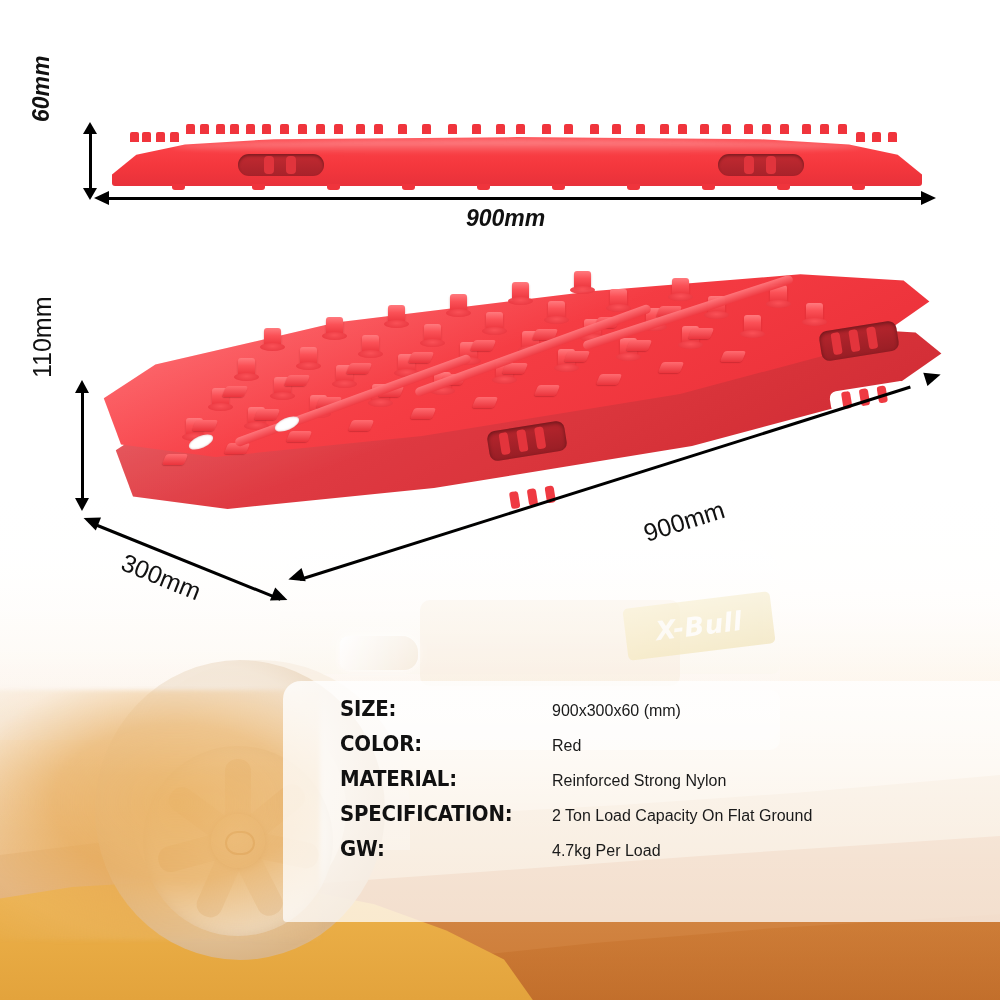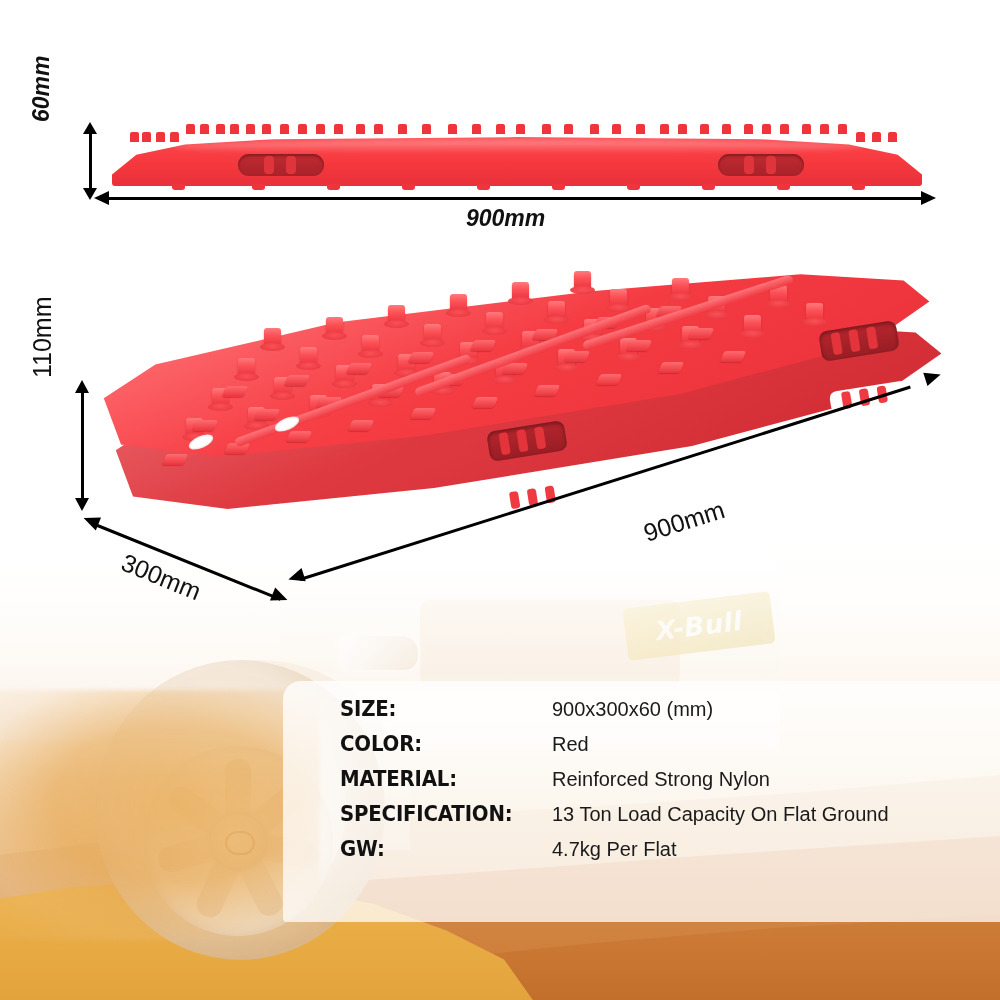--- a/index.html
+++ b/index.html
@@ -136,21 +136,21 @@
 
   
   .spec-panel{position:absolute;left:283px;top:681px;width:717px;height:241px;
     background:linear-gradient(to bottom,rgba(255,255,255,.80),rgba(255,255,255,.74));
     border-top-left-radius:18px;border-bottom-left-radius:4px;}
   .spec-table{position:absolute;left:57px;top:16px;width:640px;}
   .spec-row{display:flex;align-items:baseline;height:35px;}
   .spec-key{width:212px;flex:0 0 212px;color:#111;font-weight:700;
     font-family:"DejaVu Sans", sans-serif;font-size:21px;letter-spacing:-.2px;
     transform:scaleX(.94);transform-origin:left center;}
-  .spec-val{color:#1a1a1a;font-size:20px;font-family:"Liberation Sans", sans-serif;}
+  .spec-val{color:#1a1a1a;font-size:16px;font-family:"Liberation Sans", sans-serif;}
 </style>
 </head>
 <body>
 
 <div id="stage">
 
   <div class="bg-photo">
     <div class="bg-sky"></div>
     <div class="dune-far"></div>
     <div class="dune-mid"></div>
@@ -400,22 +400,22 @@
         <div class="spec-row">
           <div class="spec-key">COLOR:</div>
           <div class="spec-val">Red</div>
         </div>
         <div class="spec-row">
           <div class="spec-key">MATERIAL:</div>
           <div class="spec-val">Reinforced Strong Nylon</div>
         </div>
         <div class="spec-row">
           <div class="spec-key">SPECIFICATION:</div>
-          <div class="spec-val">13 Ton Load Capacity On Flat Ground</div>
+          <div class="spec-val">2 Ton Load Capacity On Flat Ground</div>
         </div>
         <div class="spec-row">
           <div class="spec-key">GW:</div>
-          <div class="spec-val">4.7kg Per Flat</div>
+          <div class="spec-val">4.7kg Per Load</div>
         </div>
       </div>
   </div>
 
 </div>
 
 </body></html>

